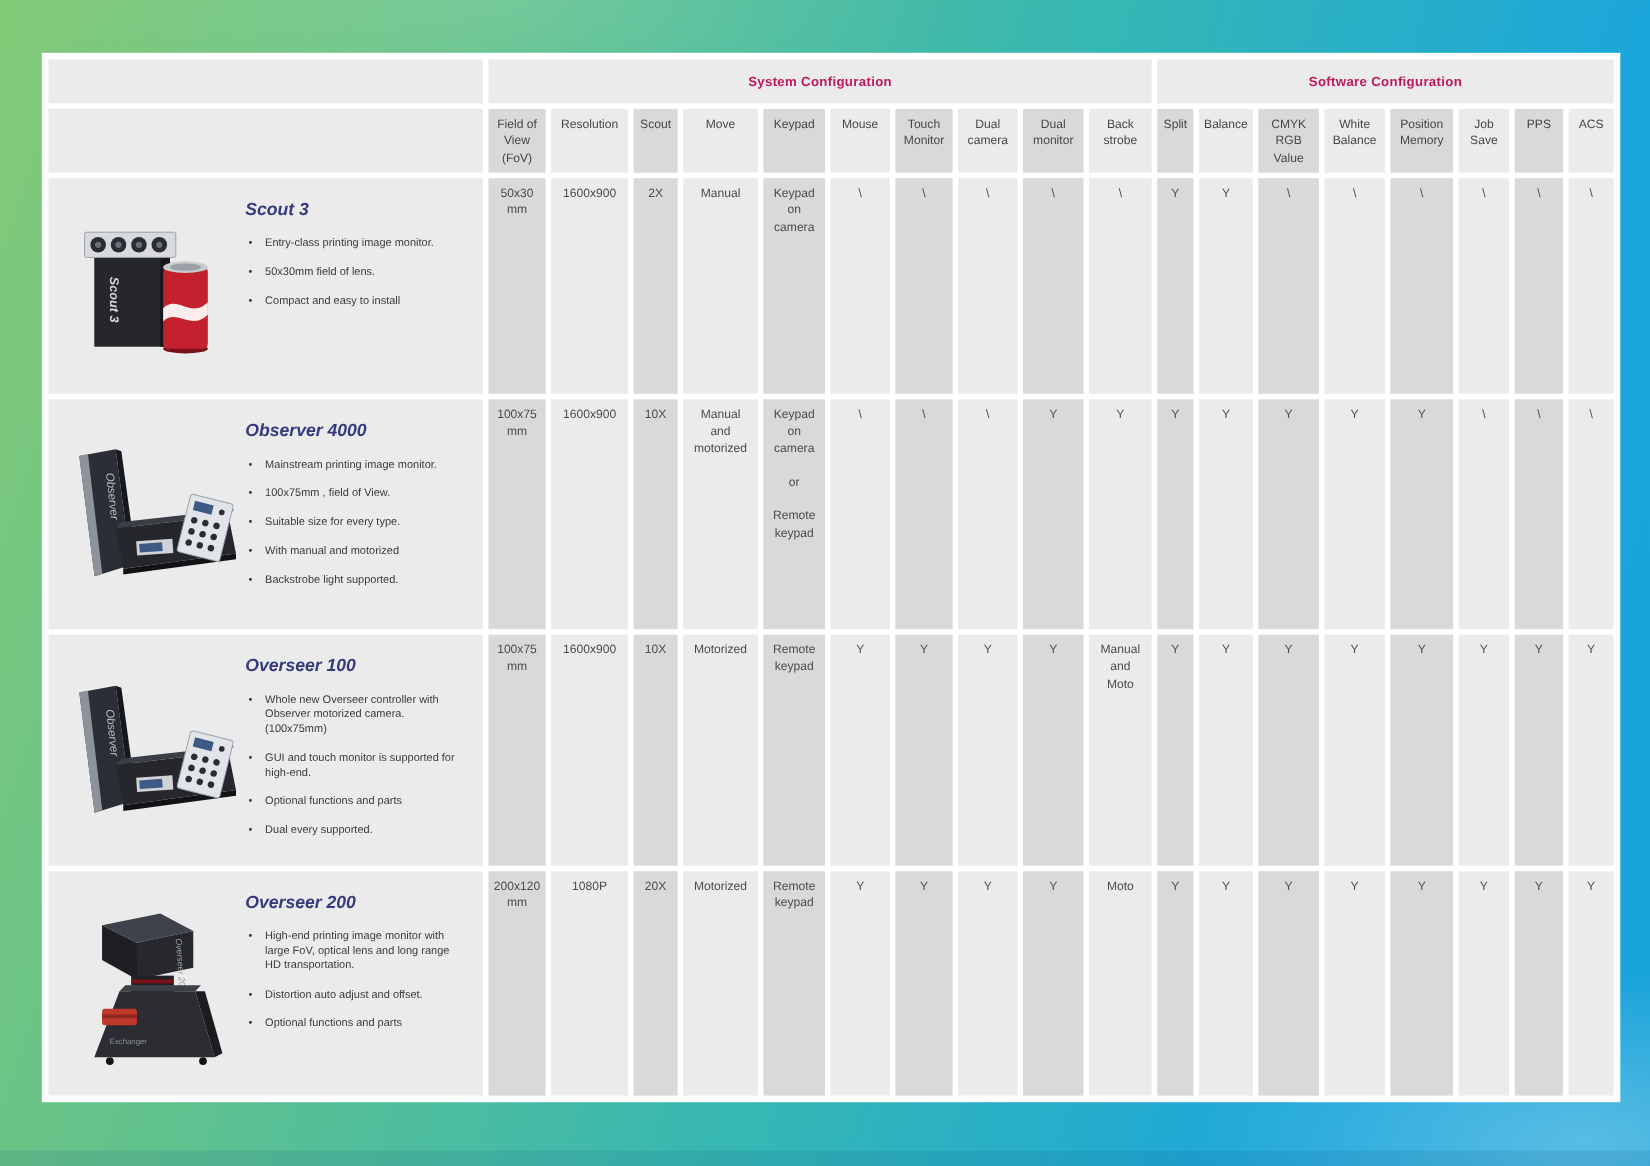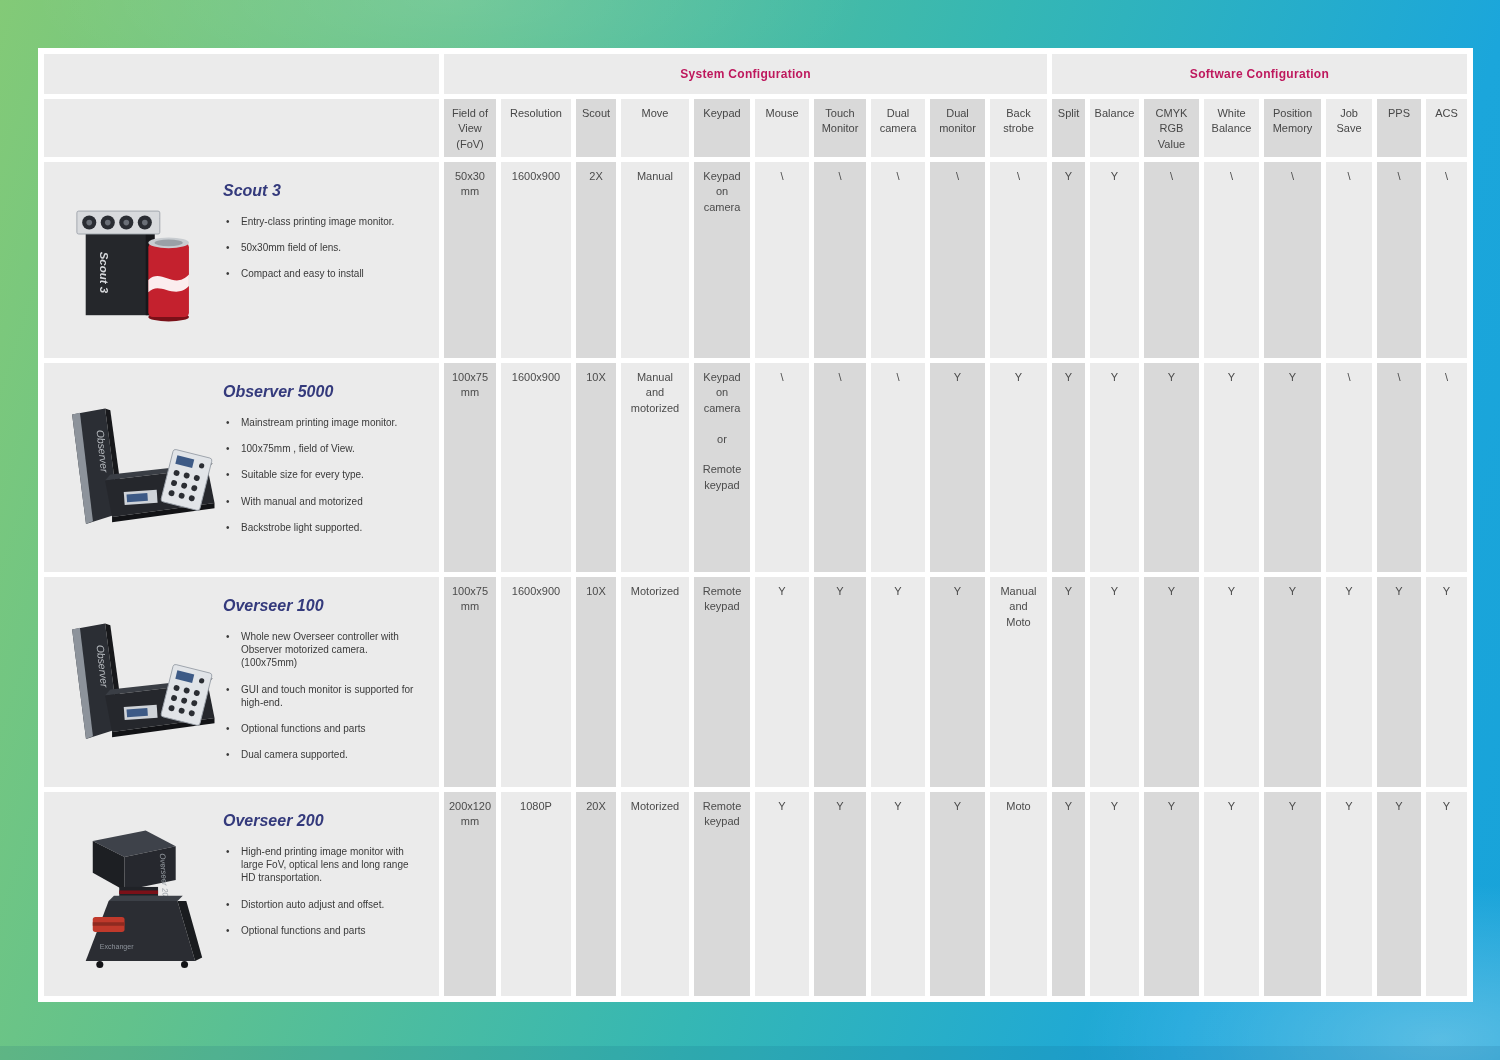--- a/index.html
+++ b/index.html
@@ -155,21 +155,21 @@
       <circle cx="140" cy="96" r="3.4" fill="#2a2d33"></circle>
             <circle cx="152" cy="96" r="3.4" fill="#2a2d33"></circle>
             <circle cx="164" cy="96" r="3.4" fill="#2a2d33"></circle>
       <circle cx="140" cy="108" r="3.4" fill="#2a2d33"></circle>
             <circle cx="152" cy="108" r="3.4" fill="#2a2d33"></circle>
             <circle cx="164" cy="108" r="3.4" fill="#2a2d33"></circle>
     </g>
   </svg>
       </div>
       <div class="ptext">
-        <div class="ptitle">Observer 5000</div>
+        <div class="ptitle">Observer 4000</div>
         <ul class="bullets">
           <li>Mainstream printing image monitor.</li>
           <li>100x75mm , field of View.</li>
           <li>Suitable size for every type.</li>
           <li>With manual and motorized</li>
           <li>Backstrobe light supported.</li>
         </ul>
       </div>
     </div>
     <div class="cell val dark">100x75
@@ -229,21 +229,21 @@
             <circle cx="164" cy="108" r="3.4" fill="#2a2d33"></circle>
     </g>
   </svg>
       </div>
       <div class="ptext">
         <div class="ptitle">Overseer 100</div>
         <ul class="bullets">
           <li>Whole new Overseer controller with Observer motorized camera. (100x75mm)</li>
           <li>GUI and touch monitor is supported for high-end.</li>
           <li>Optional functions and parts</li>
-          <li>Dual camera supported.</li>
+          <li>Dual every supported.</li>
         </ul>
       </div>
     </div>
     <div class="cell val dark">100x75
 mm</div>
     <div class="cell val light">1600x900</div>
     <div class="cell val dark">10X</div>
     <div class="cell val light">Motorized</div>
     <div class="cell val dark">Remote
 keypad</div>

